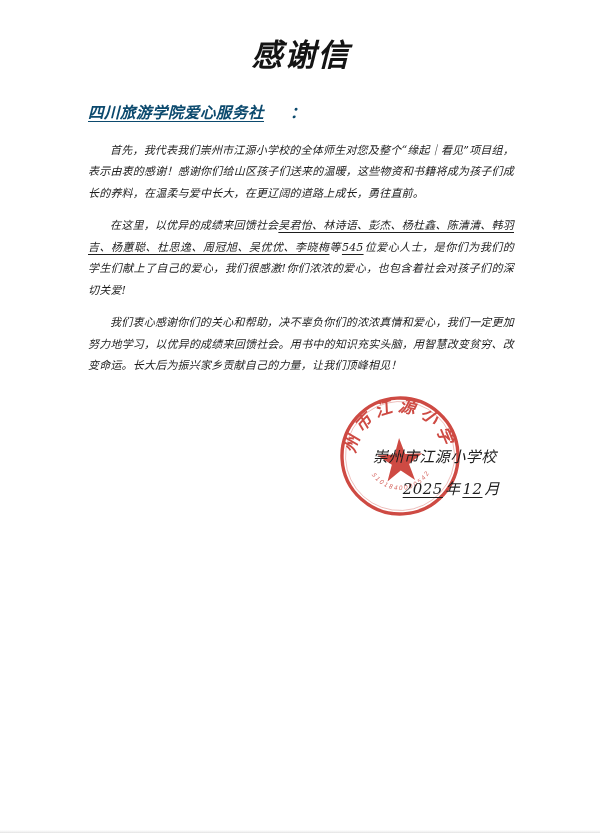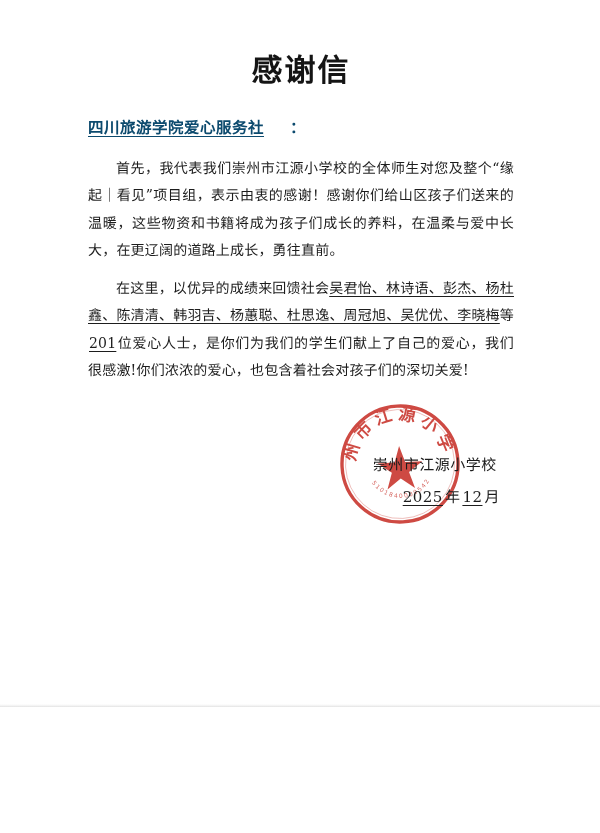--- a/index.html
+++ b/index.html
@@ -5,27 +5,28 @@
 <style>
   html, body {
     margin: 0;
     padding: 0;
     background: #ffffff;
   }
 
   .page {
     position: relative;
     width: 600px;
-    height: 692px;
-    margin: 15px auto;
+    height: 833px;
+    margin: 0 auto;
     background: #ffffff;
     overflow: hidden;
     box-sizing: border-box;
     font-family: "DejaVu Serif", "Liberation Serif", serif;
     color: #1b1b1b;
+    font-style: italic;
   }
 
   
   .page-edge {
     position: absolute;
     left: 0;
     right: 0;
     bottom: 0;
     height: 3px;
     background: linear-gradient(to bottom, #ffffff 0%, #f2f2f2 60%, #e2e2e2 100%);
@@ -63,21 +64,21 @@
   .salutation .sal-text {
     text-decoration: underline;
     text-underline-offset: 3px;
     padding-right: 26px;
   }
 
   
   .para {
     margin: 0;
     padding-top: 16px;
-    font-size: 14px;
+    font-size: 11px;
     line-height: 1.95;
     text-align: justify;
     text-justify: inter-ideograph;
     text-indent: 2em;
     letter-spacing: 0.2px;
     color: #1d1d1d;
   }
   .para.p2 { padding-top: 11px; }
   .para.p3 { padding-top: 11px; }
 
@@ -140,23 +141,24 @@
 
     <h1 class="title">感谢信</h1>
 
     <p class="salutation">
       <span class="sal-text">四川旅游学院爱心服务社</span><span>：</span>
     </p>
 
     <p class="para p1">首先，我代表我们崇州市江源小学校的全体师生对您及整个“缘起｜看见”项目组，表示由衷的感谢！感谢你们给山区孩子们送来的温暖，这些物资和书籍将成为孩子们成长的养料，在温柔与爱中长大，在更辽阔的道路上成长，勇往直前。</p>
 
     <p class="para p2">
-      <span>在这里，以优异的成绩来回馈社会</span><span class="u">吴君怡、林诗语、彭杰、杨杜鑫、陈清清、韩羽吉、杨蕙聪、杜思逸、周冠旭、吴优优、李晓梅</span><span>等</span><span class="u num">201</span><span>位爱心人士，是你们为我们的学生们献上了自己的爱心，我们很感激!你们浓浓的爱心，也包含着社会对孩子们的深切关爱!</span>
+      <span>在这里，以优异的成绩来回馈社会</span><span class="u">吴君怡、林诗语、彭杰、杨杜鑫、陈清清、韩羽吉、杨蕙聪、杜思逸、周冠旭、吴优优、李晓梅</span><span>等</span><span class="u num">545</span><span>位爱心人士，是你们为我们的学生们献上了自己的爱心，我们很感激!你们浓浓的爱心，也包含着社会对孩子们的深切关爱!</span>
     </p>
 
+    <p class="para p3">我们衷心感谢你们的关心和帮助，决不辜负你们的浓浓真情和爱心，我们一定更加努力地学习，以优异的成绩来回馈社会。用书中的知识充实头脑，用智慧改变贫穷、改变命运。长大后为振兴家乡贡献自己的力量，让我们顶峰相见！</p>
 
     <div class="signature-block">
 
       <div class="seal">
         <svg viewBox="0 0 124 124" xmlns="http://www.w3.org/2000/svg">
           <defs>
             <path id="arcTop" d="M 18,62 A 44,44 0 0 1 106,62" fill="none"></path>
             <path id="arcBottom" d="M 28,62 A 34,34 0 0 0 96,62" fill="none"></path>
           </defs>
           <circle cx="62" cy="62" r="58" fill="none" stroke="#c8322a" stroke-width="3.4"></circle>

